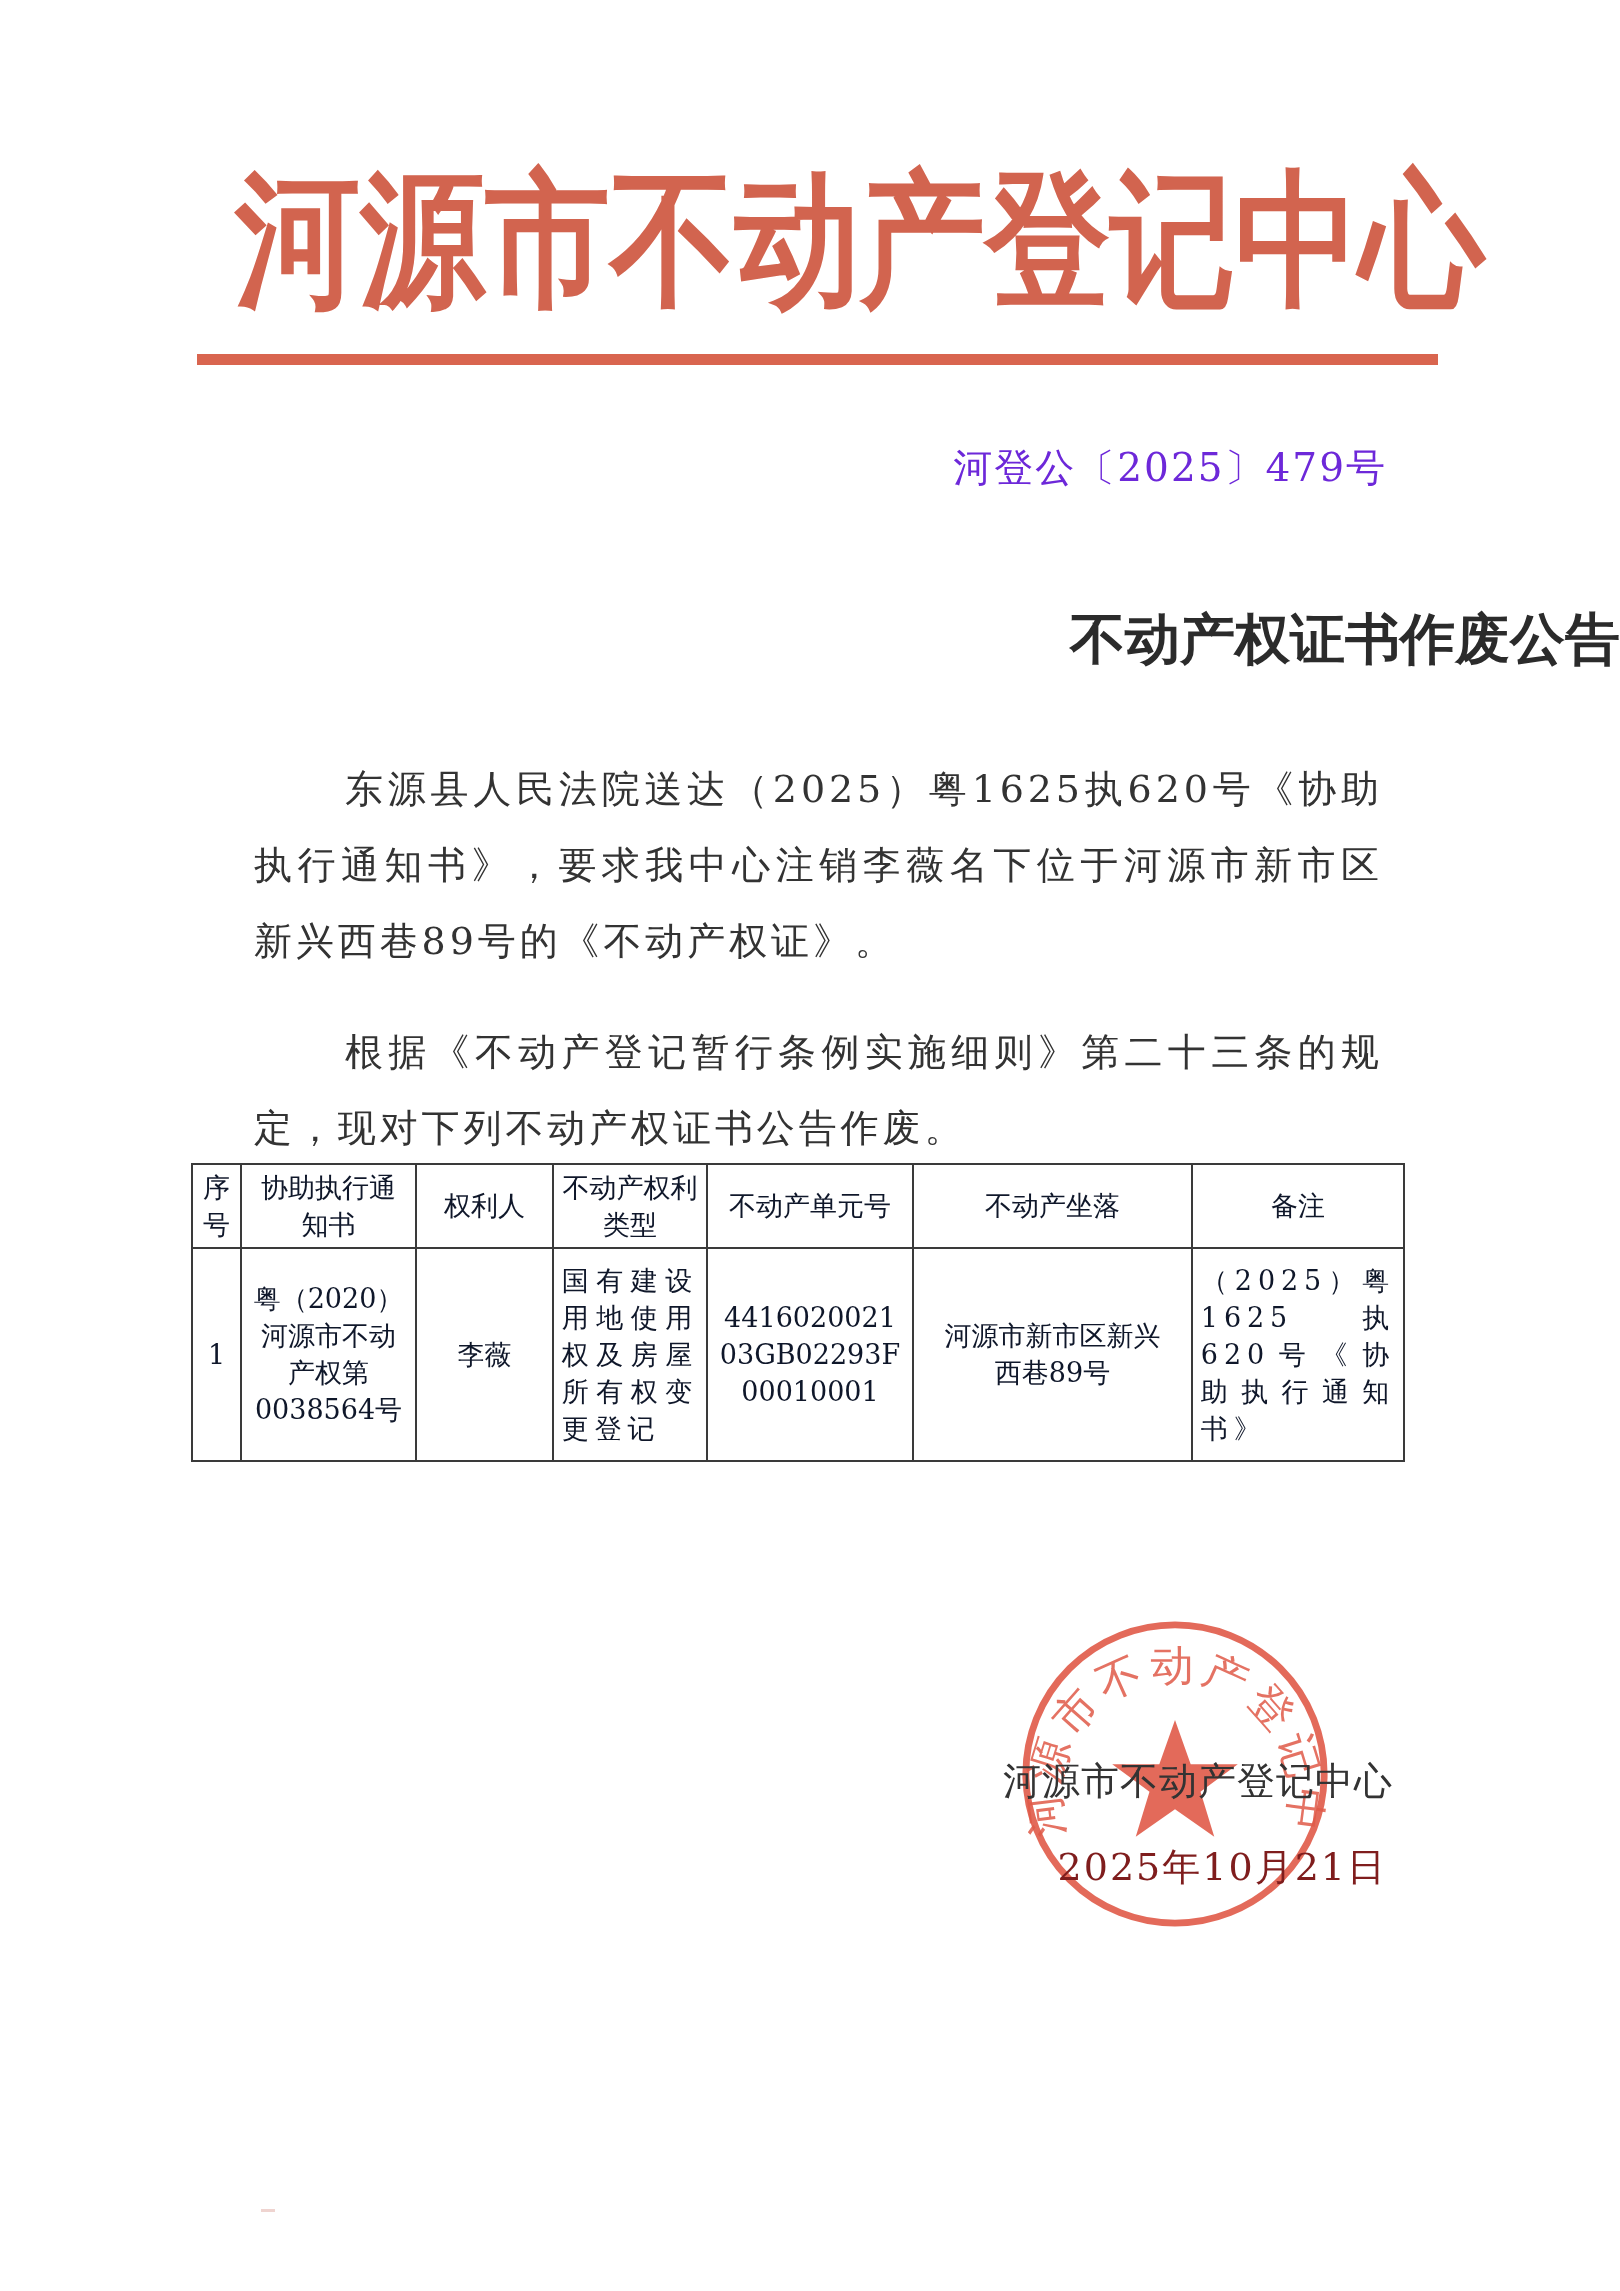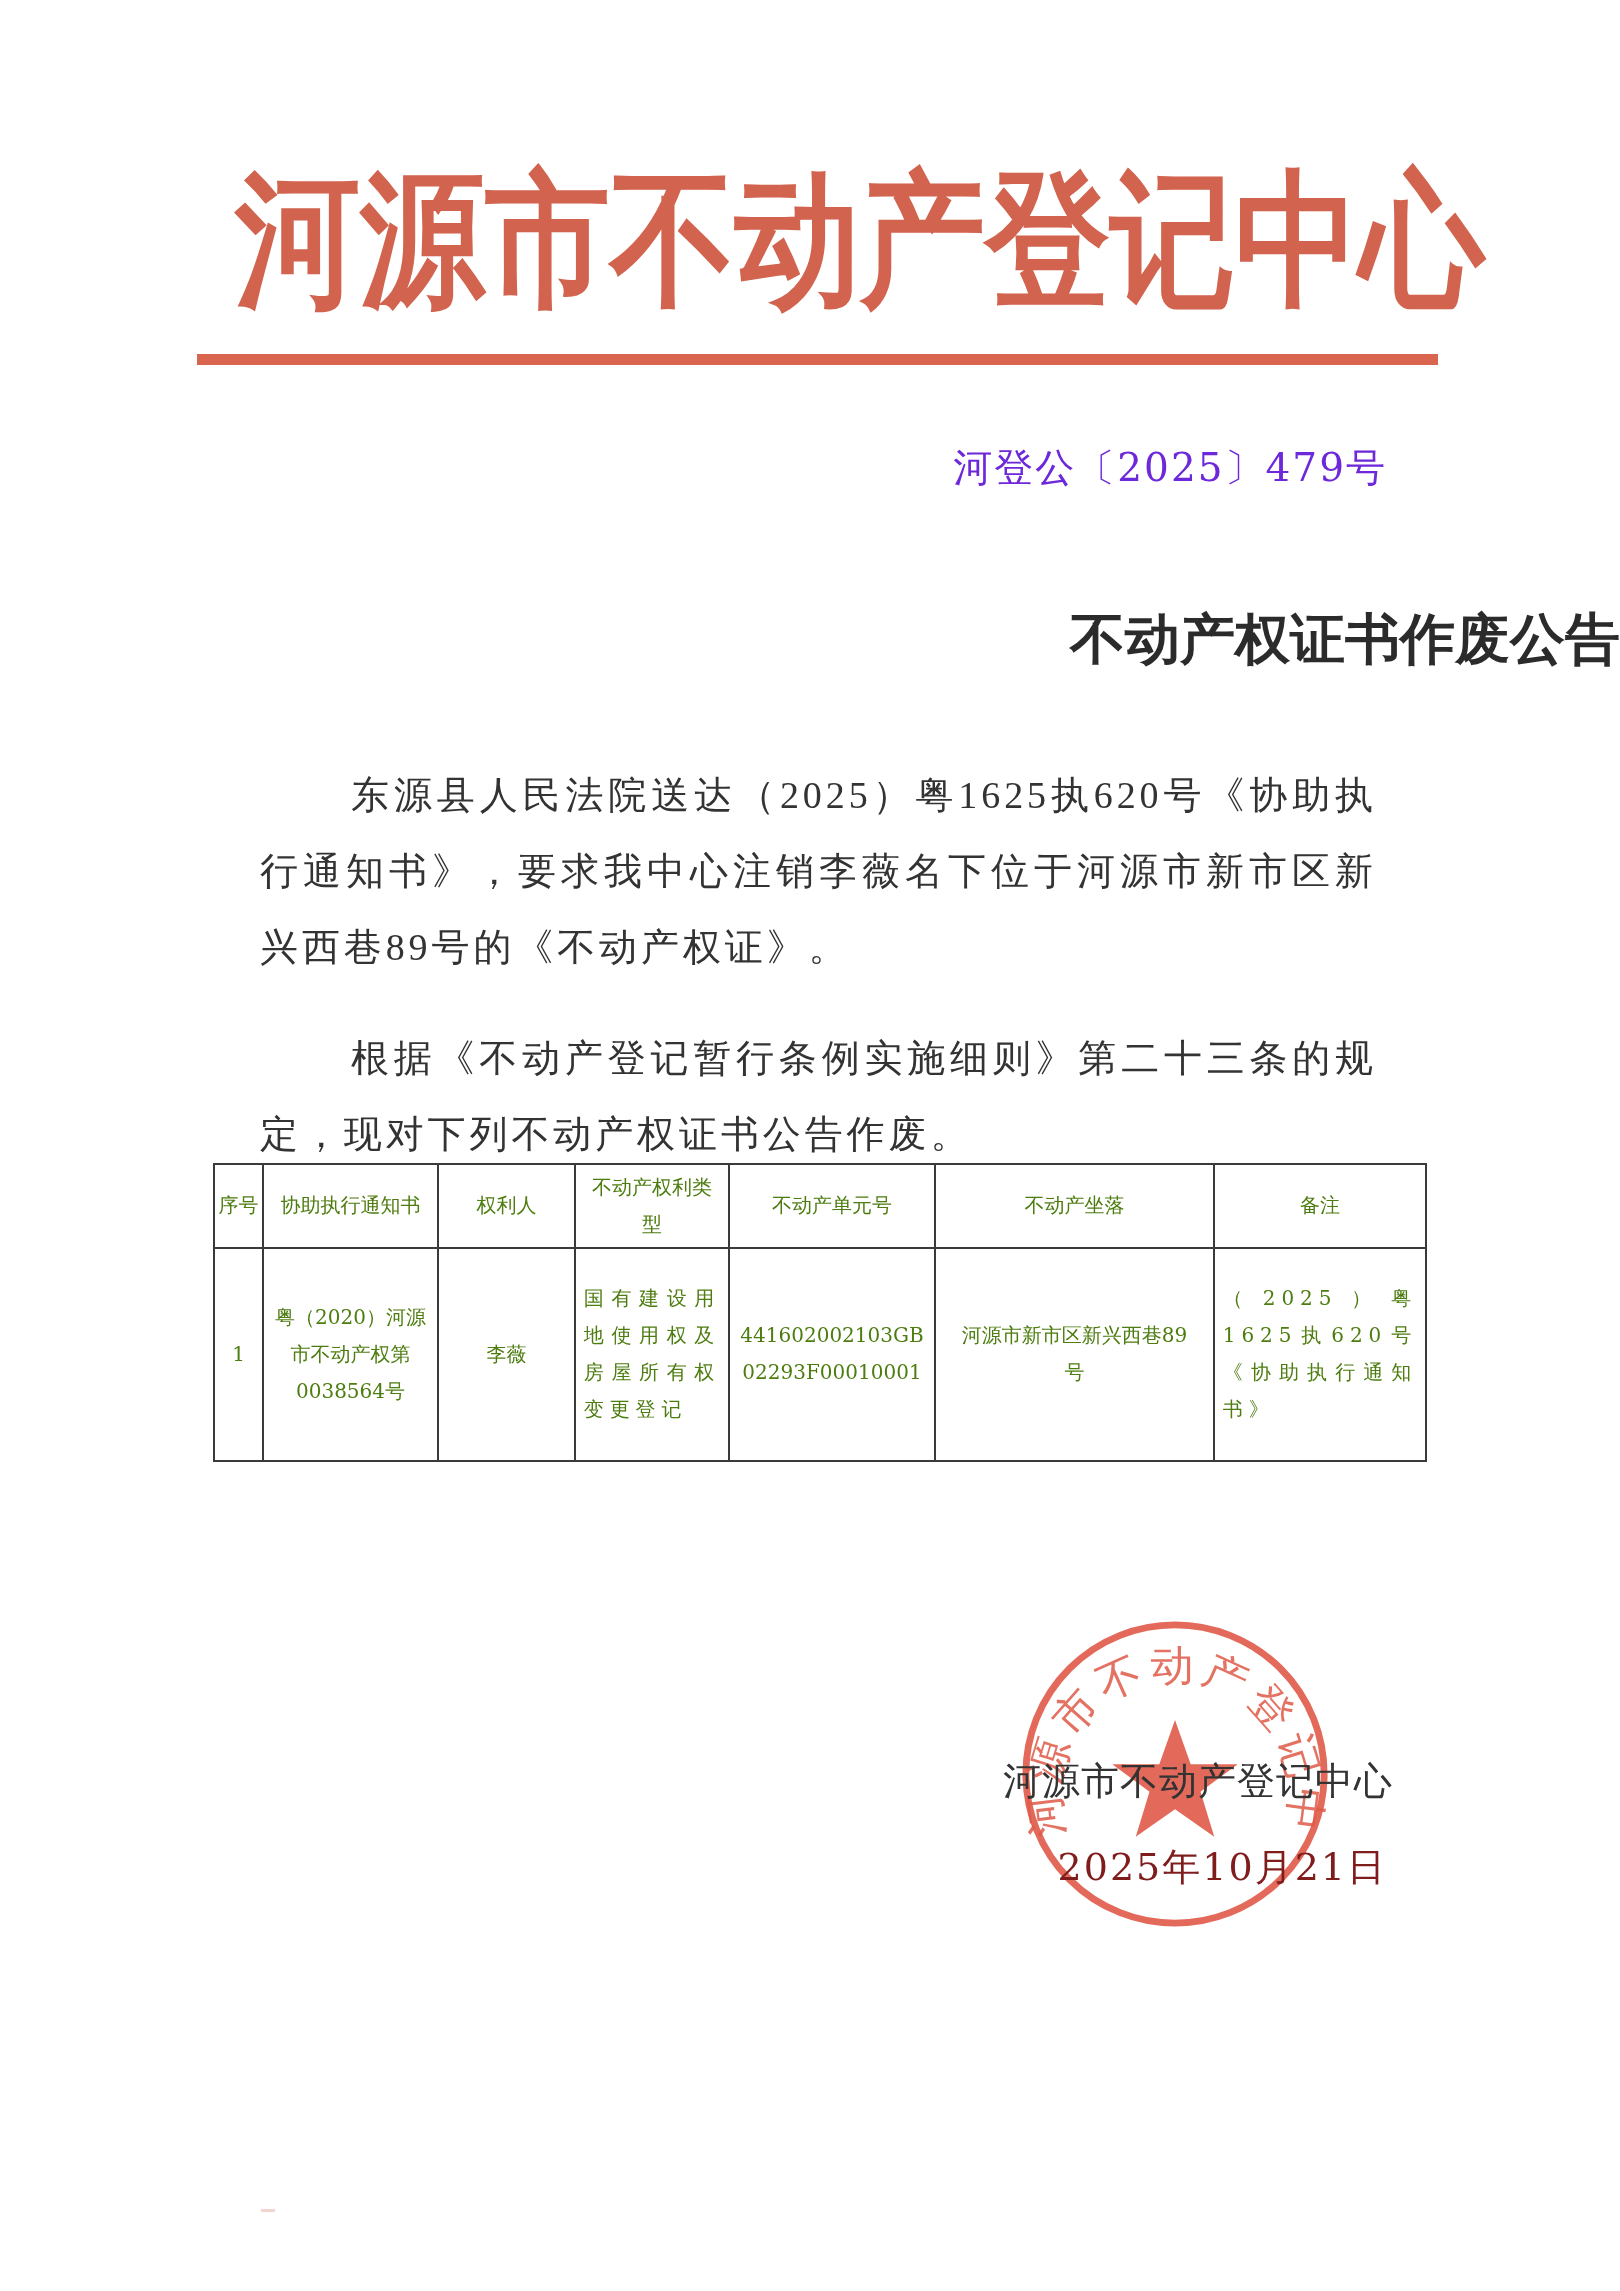--- a/index.html
+++ b/index.html
@@ -15,26 +15,26 @@
 
   .red-rule { left: 197px; top: 354px; width: 1241px; height: 10.8px; background: #d9654f; }
 
   .doc-number { right: 233px; top: 443px; font-size: 39px; line-height: 49px; letter-spacing: 2px; color: #6d28d9; }
 
   .doc-title { left: 0; width: 1620px; top: 600px; text-align: right;
     font-size: 55px; font-weight: bold; line-height: 78px; color: #2b2b2b; letter-spacing: 0px;
     font-family: "DejaVu Serif", serif; }
 
   .body-text { left: 250px; width: 1137px; font-size: 38px; color: #333; }
-  .para { margin: 10px; text-indent: 91px; line-height: 76px; text-align: justify; letter-spacing: 3.9px; font-family: Liberation Serif, serif; }
+  .para { margin: 4px; text-indent: 91px; line-height: 76px; text-align: justify; letter-spacing: 3.9px; }
   .p1 { top: 747px; }
   .p2 { top: 1010px; }
 
   table.notice { position: absolute; left: 191px; top: 1163px; width: 1212px;
-    border-collapse: collapse; table-layout: fixed; font-size: 20px; color: #4d7c0f; margin-left: 22px; }
+    border-collapse: collapse; table-layout: fixed; font-size: 27px; color: #0f172a; }
   table.notice td, table.notice th { border: 2px solid #3a3a3a; text-align: center; vertical-align: middle;
     font-weight: normal; padding: 3.9px 7.8px; line-height: 37px; }
   table.notice thead th { height: 74px; }
   table.notice tbody td { height: 203px; }
   .cell-justify { text-align: justify !important; letter-spacing: 5.9px; }
 
   .signature { right: 227px; top: 1757px; font-size: 38px; line-height: 49px; color: #333; letter-spacing: 1px; }
   .sign-date { right: 233px; top: 1843px; font-size: 38px; line-height: 49px; color: #7f1d1d; letter-spacing: 2px; }
 
   .seal { left: 1018px; top: 1617px; width: 314px; height: 314px; }

